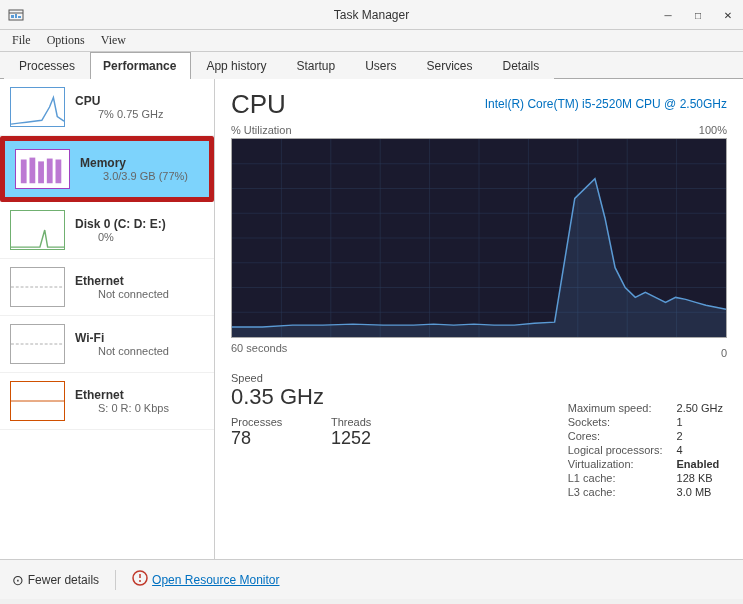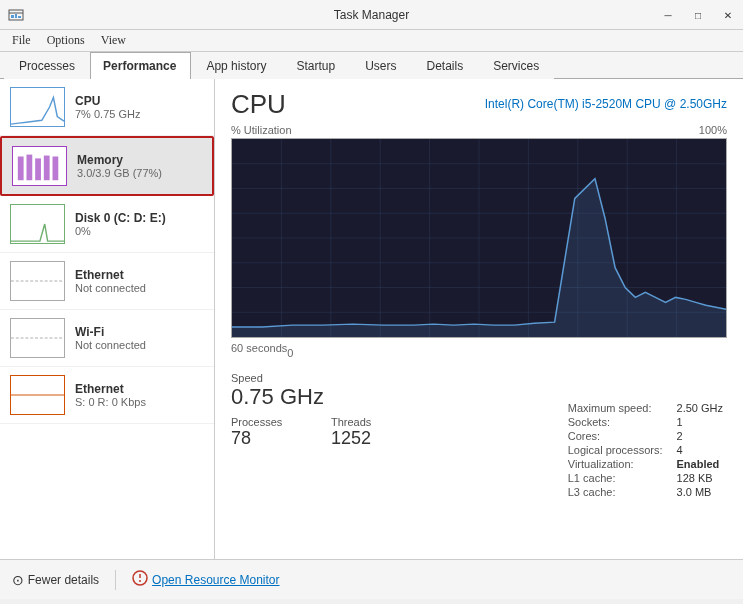--- a/index.html
+++ b/index.html
@@ -100,22 +100,22 @@
       background: white;
     }
     .sidebar-item {
       display: flex;
       align-items: center;
       padding: 8px 10px;
       cursor: pointer;
       border-bottom: 1px solid #f0f0f0;
     }
     .sidebar-item.active {
-      background: #e5e5e5;
-      border: 2px solid #b91c1c;
+      background: #7dd3fc;
+      border: 5px solid #b91c1c;
       border-radius: 2px;
     }
     .sidebar-mini-chart {
       width: 55px;
       height: 40px;
       border: 1px solid #ddd;
       margin-right: 10px;
       flex-shrink: 0;
       position: relative;
       overflow: hidden;
@@ -123,21 +123,21 @@
     }
     .sidebar-mini-chart.cpu-chart { border-color: #5b9bd5; }
     .sidebar-mini-chart.mem-chart { border-color: #a040c0; }
     .sidebar-mini-chart.disk-chart { border-color: #70b070; }
     .sidebar-mini-chart.eth-chart { border-color: #aaa; }
     .sidebar-mini-chart.wifi-chart { border-color: #aaa; }
     .sidebar-mini-chart.eth2-chart { border-color: #d05000; }
 
     .sidebar-item-info { flex: 1; }
     .sidebar-item-title { font-size: 12px; font-weight: 600; color: #333; }
-    .sidebar-item-sub { font-size: 11px; color: #666; }
+    .sidebar-item-sub { font-size: 11px; color: #666; margin-left: 23px; }
 
     
     .detail-panel {
       flex: 1;
       padding: 10px 16px;
       background: white;
       position: relative;
     }
     .detail-header {
       display: flex;
@@ -256,22 +256,22 @@
   <span class="menu-item">Options</span>
   <span class="menu-item">View</span>
 </div>
 
 <div class="tabs">
   <div class="tab">Processes</div>
   <div class="tab active">Performance</div>
   <div class="tab">App history</div>
   <div class="tab">Startup</div>
   <div class="tab">Users</div>
+  <div class="tab">Services</div>
   <div class="tab">Details</div>
-  <div class="tab">Services</div>
 </div>
 
 <div class="main-content">
 
   <div class="sidebar">
 
     <div class="sidebar-item">
       <div class="sidebar-mini-chart cpu-chart">
         <svg class="mini" viewBox="0 0 55 40" preserveAspectRatio="none">
           <rect width="55" height="40" fill="white"></rect>
@@ -387,29 +387,29 @@
         <line x1="343" y1="0" x2="343" y2="200" stroke="#2a3a5a" stroke-width="0.5"></line>
         <line x1="392" y1="0" x2="392" y2="200" stroke="#2a3a5a" stroke-width="0.5"></line>
         <line x1="441" y1="0" x2="441" y2="200" stroke="#2a3a5a" stroke-width="0.5"></line>
 
         <polyline points="0,190 30,190 60,188 90,188 120,187 150,188 180,188 200,187 220,188 240,187 260,188 280,188 300,186 320,185 340,60 360,40 370,80 380,130 390,150 400,160 410,155 420,160 430,165 440,160 450,162 460,165 470,168 480,170 490,172" fill="none" stroke="#5b9bd5" stroke-width="1.5"></polyline>
 
         <polygon points="0,190 30,190 60,188 90,188 120,187 150,188 180,188 200,187 220,188 240,187 260,188 280,188 300,186 320,185 340,60 360,40 370,80 380,130 390,150 400,160 410,155 420,160 430,165 440,160 450,162 460,165 470,168 480,170 490,172 490,200 0,200" fill="#5b9bd5" opacity="0.15"></polygon>
       </svg>
     </div>
 
-    <div style="display:flex; justify-content:flex-start; align-items:center; margin-bottom:8px;">
+    <div style="display:flex; justify-content:space-between; align-items:center; margin-bottom:8px;">
       <span class="chart-time-label">60 seconds</span>
       <span style="font-size:11px;color:#666;">0</span>
     </div>
 
     <div class="stats-row">
       <div class="stat-group">
         <div class="stat-label">Speed</div>
-        <div class="stat-value">0.75 GHz</div>
+        <div class="stat-value">0.35 GHz</div>
       </div>
     </div>
 
     <div class="stats-row">
       <div class="stat-group">
         <div class="stat-label">Processes</div>
         <div class="stat-value-medium">78</div>
       </div>
       <div class="stat-group">
         <div class="stat-label">Threads</div>

